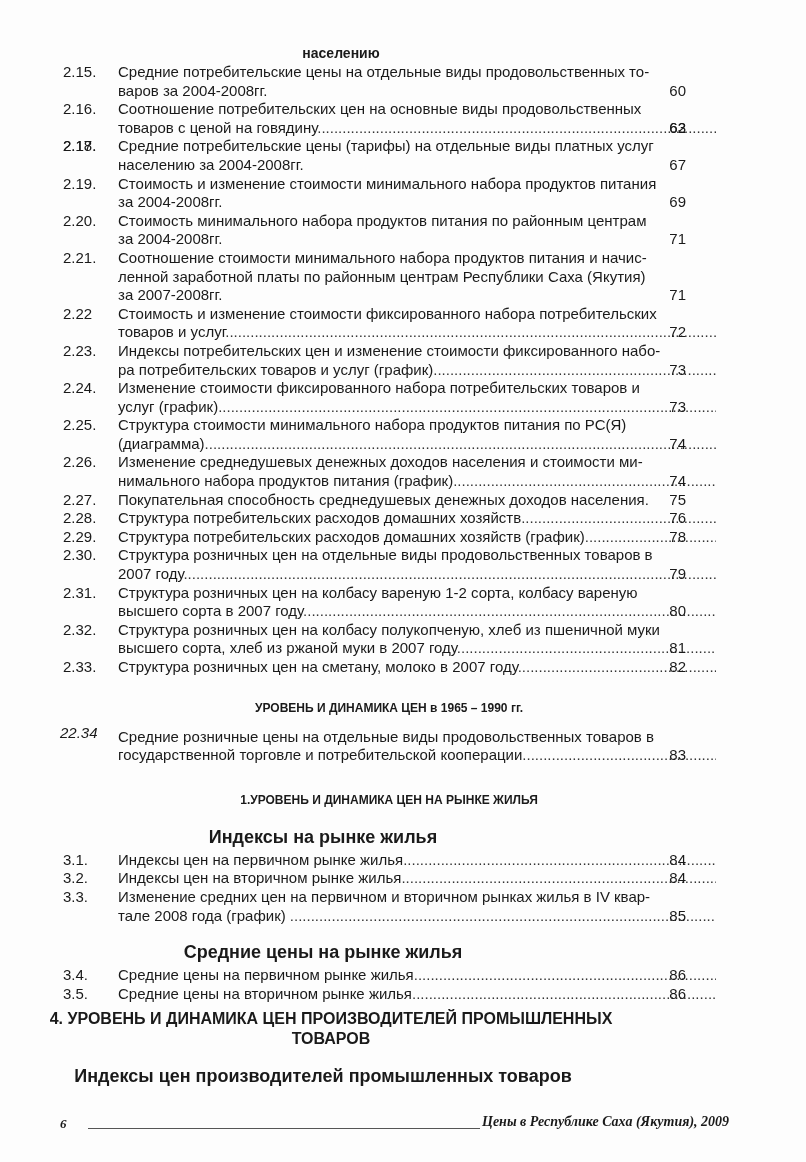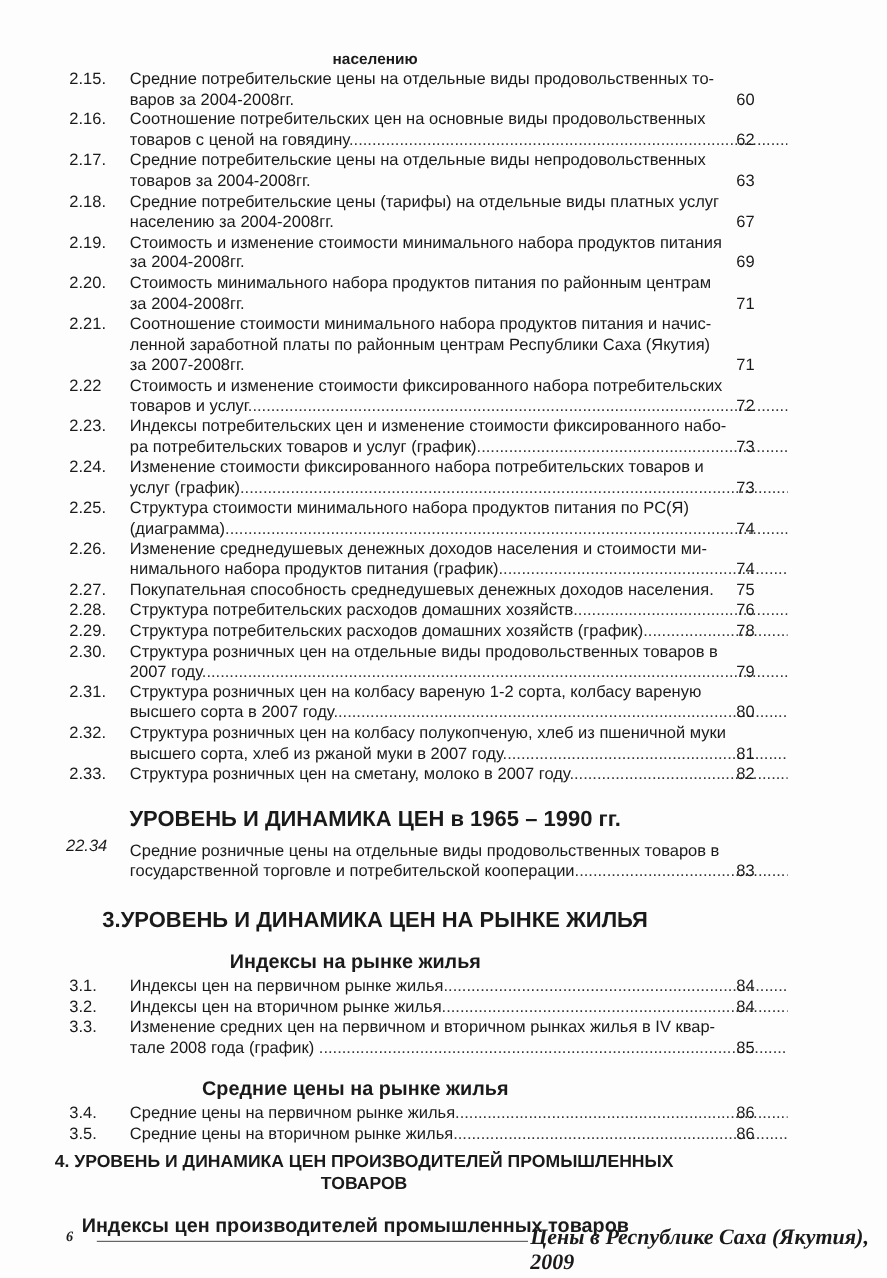--- a/index.html
+++ b/index.html
@@ -7,21 +7,21 @@
     width: 806px; height: 1162px; background: #fdfdfd; color: #1a1a1a;
     font-family: "Liberation Sans", sans-serif; font-size: 15px;
     position: relative; overflow: hidden;
   }
   .page { position: absolute; left: 0; top: 44px; width: 806px; }
   .heading {
     text-align: center; font-weight: bold; line-height: 19px;
     padding-left: 60px; padding-right: 40px; box-sizing: border-box; width: 662px;
   }
   .h-top { font-size: 14px; margin-bottom: 0; }
-  .h-section { font-size: 20px; margin-top: 22px; margin-bottom: 10px; }
+  .h-section { font-size: 12px; margin-top: 22px; margin-bottom: 10px; margin-left: 48px; }
   .h-sub { font-size: 18px; margin-top: 18px; margin-bottom: 4px; padding-left: 24px; }
   .h-big { font-size: 16px; margin-top: 6px; margin-bottom: 10px; line-height: 20px; padding-left: 40px; }
   .entry { position: relative; width: 732px; line-height: 18.6px; }
   .entry .num { position: absolute; left: 63px; top: 0; }
   .entry .num.wide { left: 60px; top: -4px; font-style: italic; }
   .entry .text { margin-left: 118px; width: 598px; }
   .entry .line { display: block; white-space: nowrap; overflow: hidden; }
   .entry .line.last { position: relative; }
   .entry .line.last .dots { color: #333; letter-spacing: 0px; }
   .entry .page-no { position: absolute; right: 46px; bottom: 0; }
@@ -30,21 +30,21 @@
   }
   .footer .pg {
     position: absolute; left: 60px; top: 4px; font-family: "Liberation Serif", serif;
     font-style: italic; font-weight: bold; font-size: 13px;
   }
   .footer .rule {
     position: absolute; left: 88px; top: 16px; width: 392px; border-top: 1px solid #555;
   }
   .footer .title {
     position: absolute; left: 482px; top: 2px; font-family: "Liberation Serif", serif;
-    font-style: italic; font-weight: bold; font-size: 20px;
+    font-style: italic; font-weight: bold; font-size: 14px;
   }
 </style>
 </head>
 <body>
 
 <div class="page">
   <div class="heading h-top">населению</div>
   <div id="list-a">
       <div class="entry">
         <span class="num">2.15.</span>
@@ -57,24 +57,20 @@
       <div class="entry">
         <span class="num">2.16.</span>
         <div class="text">
           <span class="line"><span>Соотношение потребительских цен на основные виды продовольственных</span></span>
           <span class="line last"><span>товаров с ценой на говядину</span><span class="dots">........................................................................................................................................................................................................</span></span>
         </div>
         <span class="page-no">62</span>
       </div>
       <div class="entry">
         <span class="num">2.17.</span>
-        <div class="text">
-          <span class="line"><span>Средние потребительские цены на отдельные виды непродовольственных</span></span>
-          <span class="line last"><span>товаров за 2004-2008гг.</span></span>
-        </div>
         <span class="page-no">63</span>
       </div>
       <div class="entry">
         <span class="num">2.18.</span>
         <div class="text">
           <span class="line"><span>Средние потребительские цены (тарифы) на отдельные виды платных услуг</span></span>
           <span class="line last"><span>населению за 2004-2008гг.</span></span>
         </div>
         <span class="page-no">67</span>
       </div>
@@ -202,21 +198,21 @@
       <div class="entry">
         <span class="num wide">22.34</span>
         <div class="text">
           <span class="line"><span>Средние розничные цены на отдельные виды продовольственных товаров в</span></span>
           <span class="line last"><span>государственной торговле и потребительской кооперации</span><span class="dots">........................................................................................................................................................................................................</span></span>
         </div>
         <span class="page-no">83</span>
       </div>
     </div>
 
-  <div class="heading h-section" style="margin-top:26px;">3.УРОВЕНЬ И ДИНАМИКА ЦЕН НА РЫНКЕ ЖИЛЬЯ</div>
+  <div class="heading h-section" style="margin-top:26px;">1.УРОВЕНЬ И ДИНАМИКА ЦЕН НА РЫНКЕ ЖИЛЬЯ</div>
   <div class="heading h-sub">Индексы на рынке жилья</div>
   <div id="list-3a">
       <div class="entry">
         <span class="num">3.1.</span>
         <div class="text">
           <span class="line last"><span>Индексы цен на первичном рынке жилья</span><span class="dots">........................................................................................................................................................................................................</span></span>
         </div>
         <span class="page-no">84</span>
       </div>
       <div class="entry">

